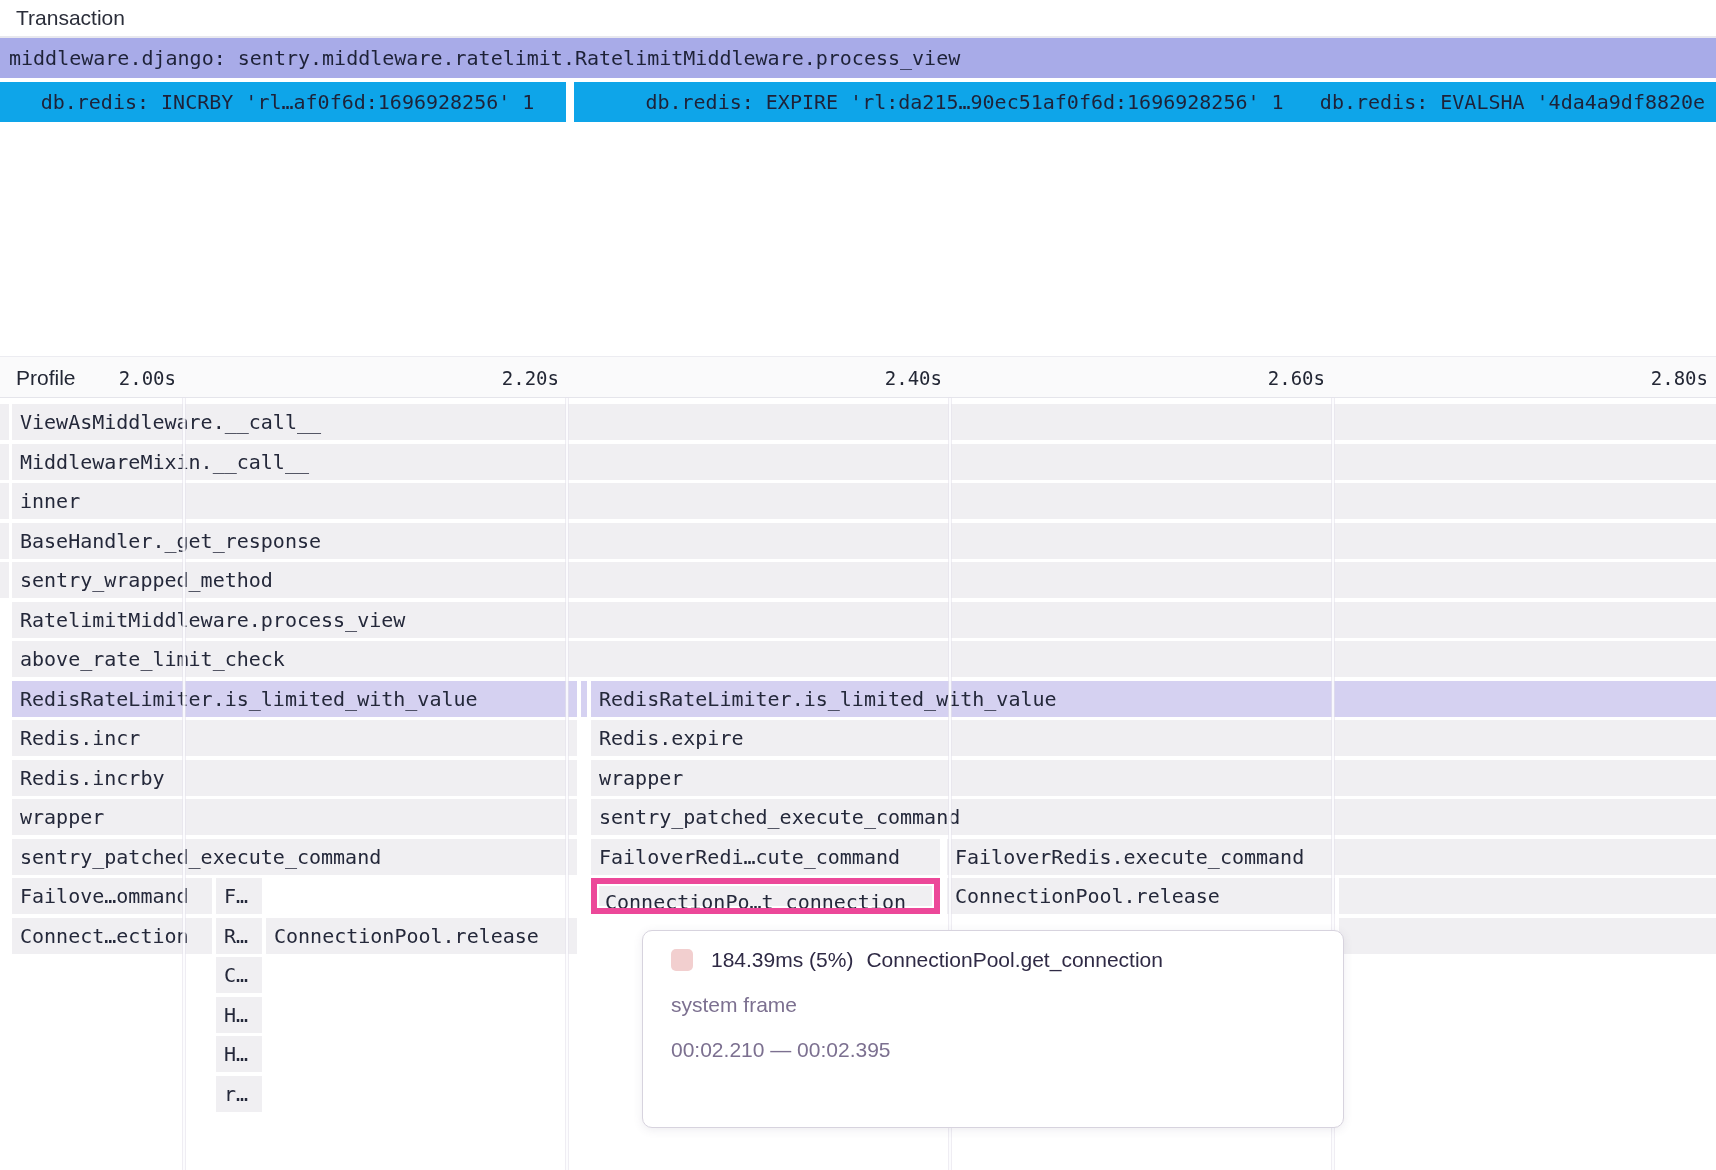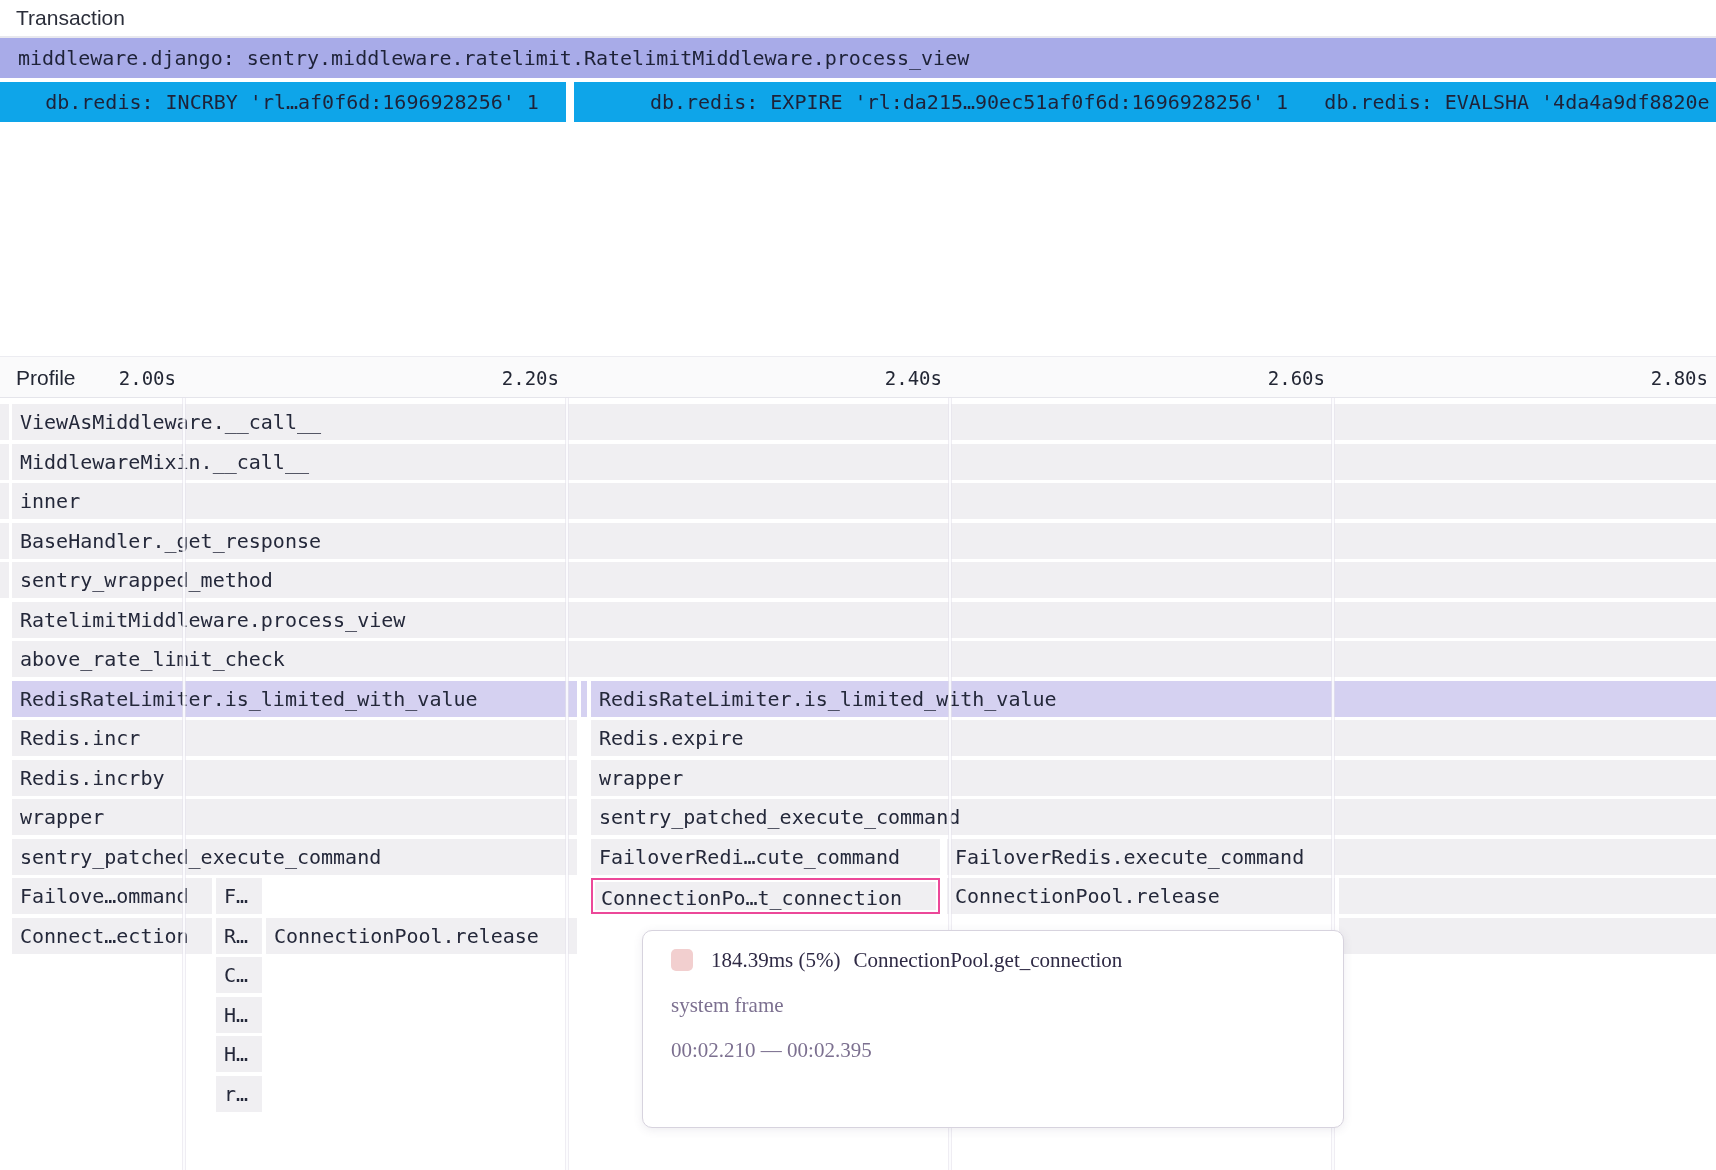--- a/index.html
+++ b/index.html
@@ -15,21 +15,21 @@
   }
   .tx-header-label{margin-left:16px;font-size:21px;color:#2b2e3a;}
   .tx-root{
     position:absolute;left:0;top:38px;width:1716px;height:40px;
     background:#a8abe8;overflow:hidden;
   }
   .tx-span{
     position:absolute;top:82px;height:40px;background:#0ea5e9;overflow:hidden;text-align:center;
   }
   .span-text{
-    display:block;line-height:40px;padding-left:18px;white-space:nowrap;
+    display:block;line-height:40px;padding-left:9px;white-space:nowrap;
     font-family:"DejaVu Sans Mono",monospace;font-size:20px;color:#1e2238;
   }
   
   .profile-header{
     position:absolute;left:0;top:356px;width:1716px;height:42px;
     background:#fafafb;border-top:1px solid #ececf1;border-bottom:1px solid #e5e5eb;
     box-sizing:border-box;
   }
   .profile-label{
     position:absolute;left:16px;top:0;height:42px;line-height:42px;
@@ -51,34 +51,34 @@
   .frame{
     position:absolute;top:0;height:36px;background:#f0eff2;overflow:hidden;
     box-sizing:border-box;z-index:1;
   }
   .frame .frame-label{
     display:block;line-height:36px;padding:0 8px;white-space:nowrap;
     font-family:"DejaVu Sans Mono",monospace;font-size:20px;color:#24283a;
   }
   .frame.purple{background:#d5d1f1;}
   .frame.selected{
-    z-index:6;border:2px solid #ec4899;
+    z-index:6;border:6px solid #ec4899;
     box-shadow:inset 0 0 0 2px #ffffff;
   }
   
   .tooltip{
     position:absolute;left:642px;top:930px;width:702px;height:198px;z-index:10;
     background:#ffffff;border:1px solid #d7d3de;border-radius:10px;
     box-shadow:0 2px 10px rgba(80,70,110,0.10);
     box-sizing:border-box;padding:17px 28px 0 28px;
     display:flex;flex-direction:column;gap:21px;
   }
   .tooltip-line{
     display:flex;align-items:center;
-    font-family:Liberation Serif, serif;font-size:21px;color:#7c7090;
+    font-family:Liberation Sans, sans-serif;font-size:21px;color:#7c7090;
     line-height:24px;white-space:nowrap;
   }
   .tooltip-line.first{color:#2f2a45;}
   .tt-swatch{
     width:22px;height:22px;border-radius:5px;background:#f2cfcf;
     margin-right:18px;flex:0 0 auto;
   }
 </style>
 </head>
 <body>

